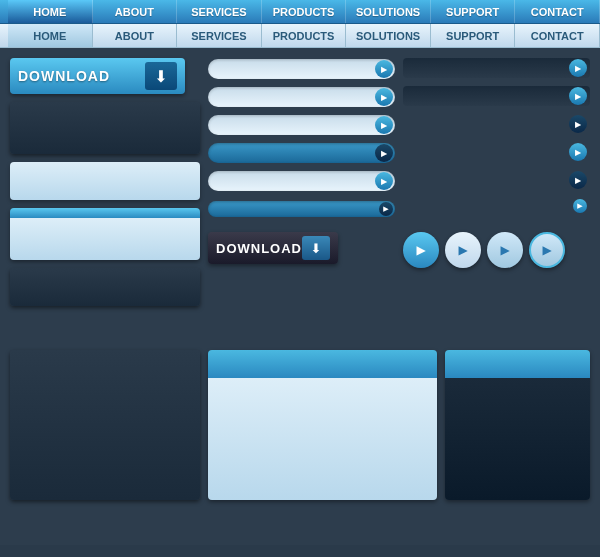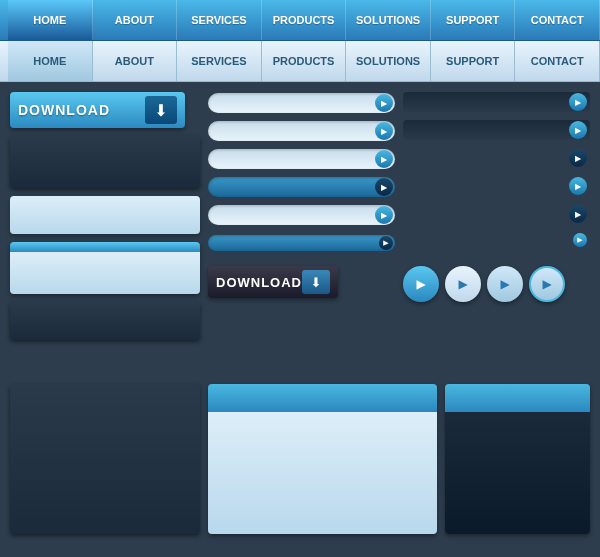--- a/index.html
+++ b/index.html
@@ -8,21 +8,21 @@
       height: 557px;
       background: #2a3a4a;
       font-family: Arial, sans-serif;
       overflow: hidden;
     }
 
     
     .nav-bar {
       display: flex;
       width: 100%;
-      height: 41px;
+      height: 24px;
       align-items: flex-start;
       padding-left: 8px;
     }
     .nav-bar.top {
       background: linear-gradient(to bottom, #4ab8e8, #2a7ab8);
       border-bottom: 1px solid #1a5a8a;
     }
     .nav-bar.bottom {
       background: linear-gradient(to bottom, #e8f4fc, #c0d8ec);
       border-bottom: 1px solid #9abcd0;

